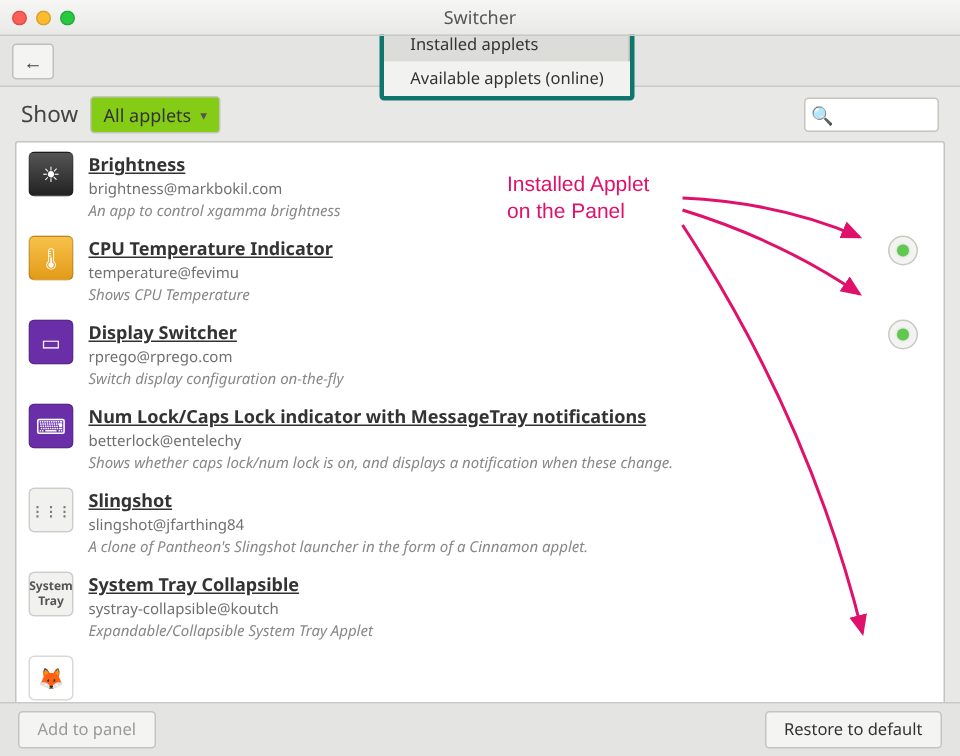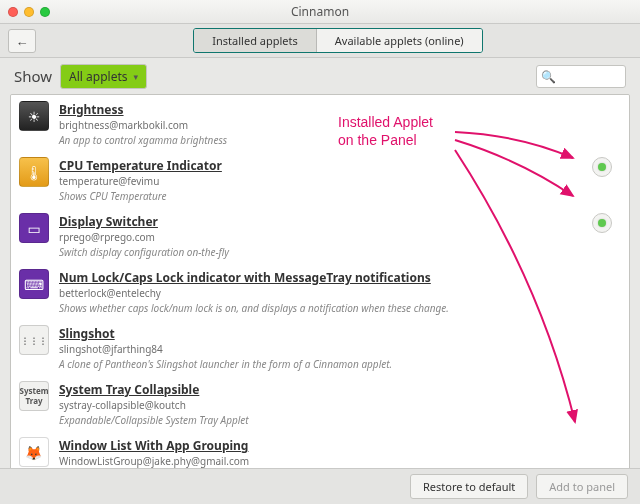--- a/index.html
+++ b/index.html
@@ -46,21 +46,21 @@
   .back-btn {
     width: 28px; height: 24px;
     background: #f4f4f2;
     border: 1px solid #bfbfbc;
     border-radius: 3px;
     display: flex; align-items: center; justify-content: center;
     font-size: 13px; color: #444;
   }
   .tabs {
     display: flex; margin: 0 auto;
-    border: 1px solid #0f766e; border-radius: 3px; overflow: hidden;
+    border: 3px solid #0f766e; border-radius: 3px; overflow: hidden; flex-direction: column;
   }
   .tab {
     padding: 4px 18px; font-size: 11px; color: #333;
     background: #f2f2f0; border-right: 1px solid #b9b9b6;
     cursor: pointer;
   }
   .tab:last-child { border-right: none; }
   .tab.active { background: #dcdcd8; }
   
   .filterrow {
@@ -169,21 +169,21 @@
 </style>
 </head>
 <body>
 
 <div class="titlebar">
   <div class="traffic">
     <div class="dot red"></div>
     <div class="dot yellow"></div>
     <div class="dot green"></div>
   </div>
-  <div class="title">Cinnamon</div>
+  <div class="title">Switcher</div>
 </div>
 
 <div class="headerrow">
   <div class="back-btn">
     <span>←</span>
   </div>
   <div class="tabs">
     <div class="tab active">Installed applets</div>
     <div class="tab">Available applets (online)</div>
   </div>
@@ -256,32 +256,27 @@
 Tray</div>
       <div class="meta">
         <div class="name">System Tray Collapsible</div>
         <div class="sub">systray-collapsible@koutch</div>
         <div class="desc">Expandable/Collapsible System Tray Applet</div>
       </div>
       <div class="status-col"></div>
     </div>
     <div class="row">
       <div class="icon bg-win">🦊</div>
-      <div class="meta">
-        <div class="name">Window List With App Grouping</div>
-        <div class="sub">WindowListGroup@jake.phy@gmail.com</div>
-        <div class="desc">Window List with App Grouping an Window Thumbnails</div>
-      </div>
       <div class="status-col"></div>
     </div>
   </div>
 
 <div class="footer">
+  <div class="btn disabled">Add to panel</div>
   <div class="btn right">Restore to default</div>
-  <div class="btn disabled">Add to panel</div>
 </div>
 
 <div class="annot">
   <svg width="640" height="504">
     <defs>
       <marker id="ah" markerWidth="8" markerHeight="8" refX="6" refY="3" orient="auto">
         <path d="M0,0 L7,3 L0,6 Z" fill="#e0116b"></path>
       </marker>
     </defs>
     <path d="M455,132 Q520,135 573,158" stroke="#e0116b" stroke-width="2" fill="none" marker-end="url(#ah)"></path>

